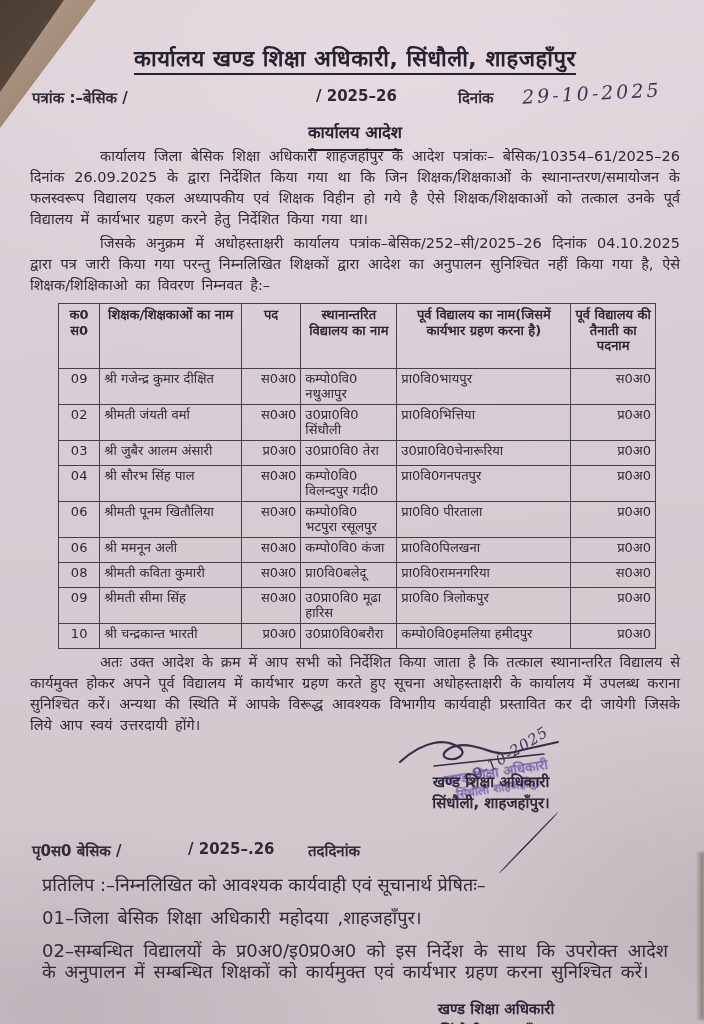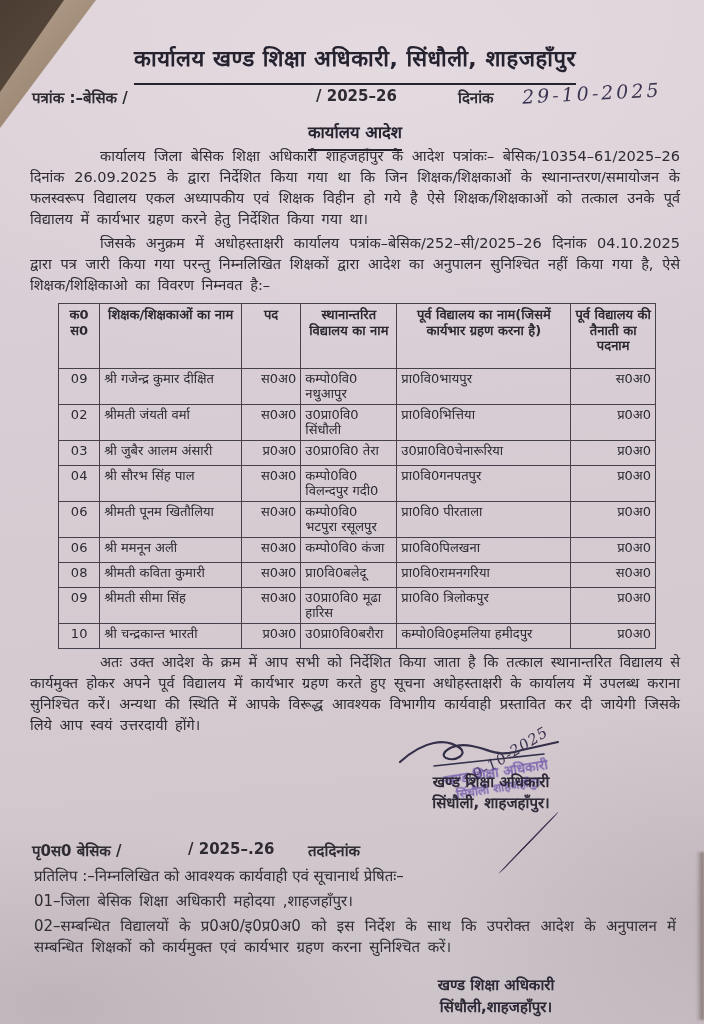--- a/index.html
+++ b/index.html
@@ -17,21 +17,21 @@
   .corner-tan{position:absolute;left:0;top:0;width:100px;height:130px;
     clip-path:polygon(0 0,96px 0,0 128px);background:linear-gradient(135deg,#b5a28e,#8d7663);}
   .corner-dark{position:absolute;left:0;top:0;width:80px;height:100px;
     clip-path:polygon(0 0,64px 0,0 92px);background:linear-gradient(135deg,#4b3d33,#5e4d40);}
   .edge-right{position:absolute;right:0;top:852px;width:8px;height:168px;
     background:linear-gradient(to left,#6e5c54,rgba(110,92,84,0));filter:blur(1px);opacity:.75;}
 
   .content{position:relative;padding:42px 24px 0 30px;}
 
   .title{font-size:22px;font-weight:bold;text-align:center;letter-spacing:.5px;color:#262330;}
-  .title span{border-bottom:2.5px solid #262330;padding-bottom:12px;}
+  .title span{border-bottom:2.5px solid #262330;padding-bottom:2px;}
 
   .letterline{position:relative;height:26px;margin-top:12px;font-size:15px;font-weight:bold;}
   .letterline .l1{position:absolute;left:2px;top:3px;}
   .letterline .l2{position:absolute;left:238px;top:3px;margin-left:48px;}
   .letterline .l3{position:absolute;left:428px;top:3px;}
   .hand{font-family:"DejaVu Serif",serif;font-style:italic;color:#3a3450;
     font-size:19px;letter-spacing:3px;font-weight:normal;}
   .letterline .hand{position:absolute;left:492px;top:-2px;transform:rotate(-3deg);}
 
   .order-head{margin-top:10px;text-align:center;font-size:16.5px;font-weight:bold;color:#262330;}
@@ -58,21 +58,21 @@
     filter:blur(.4px);text-align:center;}
   .stamp .s3{font-size:12px;}
   .sig1 .hand-date{position:absolute;left:92px;top:8px;transform:rotate(-32deg);
     font-size:15px;letter-spacing:1px;}
 
   .refline{position:relative;height:22px;margin-top:4px;font-size:15px;font-weight:bold;}
   .refline .r1{position:absolute;left:2px;top:0;}
   .refline .r2{position:absolute;left:158px;top:0;}
   .refline .r3{position:absolute;left:278px;top:0;}
 
-  .copyhead,.copyitem{font-size:15px;line-height:21px;font-weight:500;margin:4px;}
+  .copyhead,.copyitem{font-size:18px;line-height:21px;font-weight:500;margin:12px;}
   .copyitem{text-align:justify;word-spacing:3px;}
 
   .sig2{width:240px;margin:16px 64px 0 auto;text-align:center;
     font-size:15px;line-height:22px;font-weight:bold;color:#2c2836;}
   .pen-stroke{position:absolute;left:498px;top:873px;width:86px;
     border-top:2px solid #3a3550;transform:rotate(-46deg);transform-origin:left top;border-radius:50%;}
 </style>
 </head>
 <body>
 

